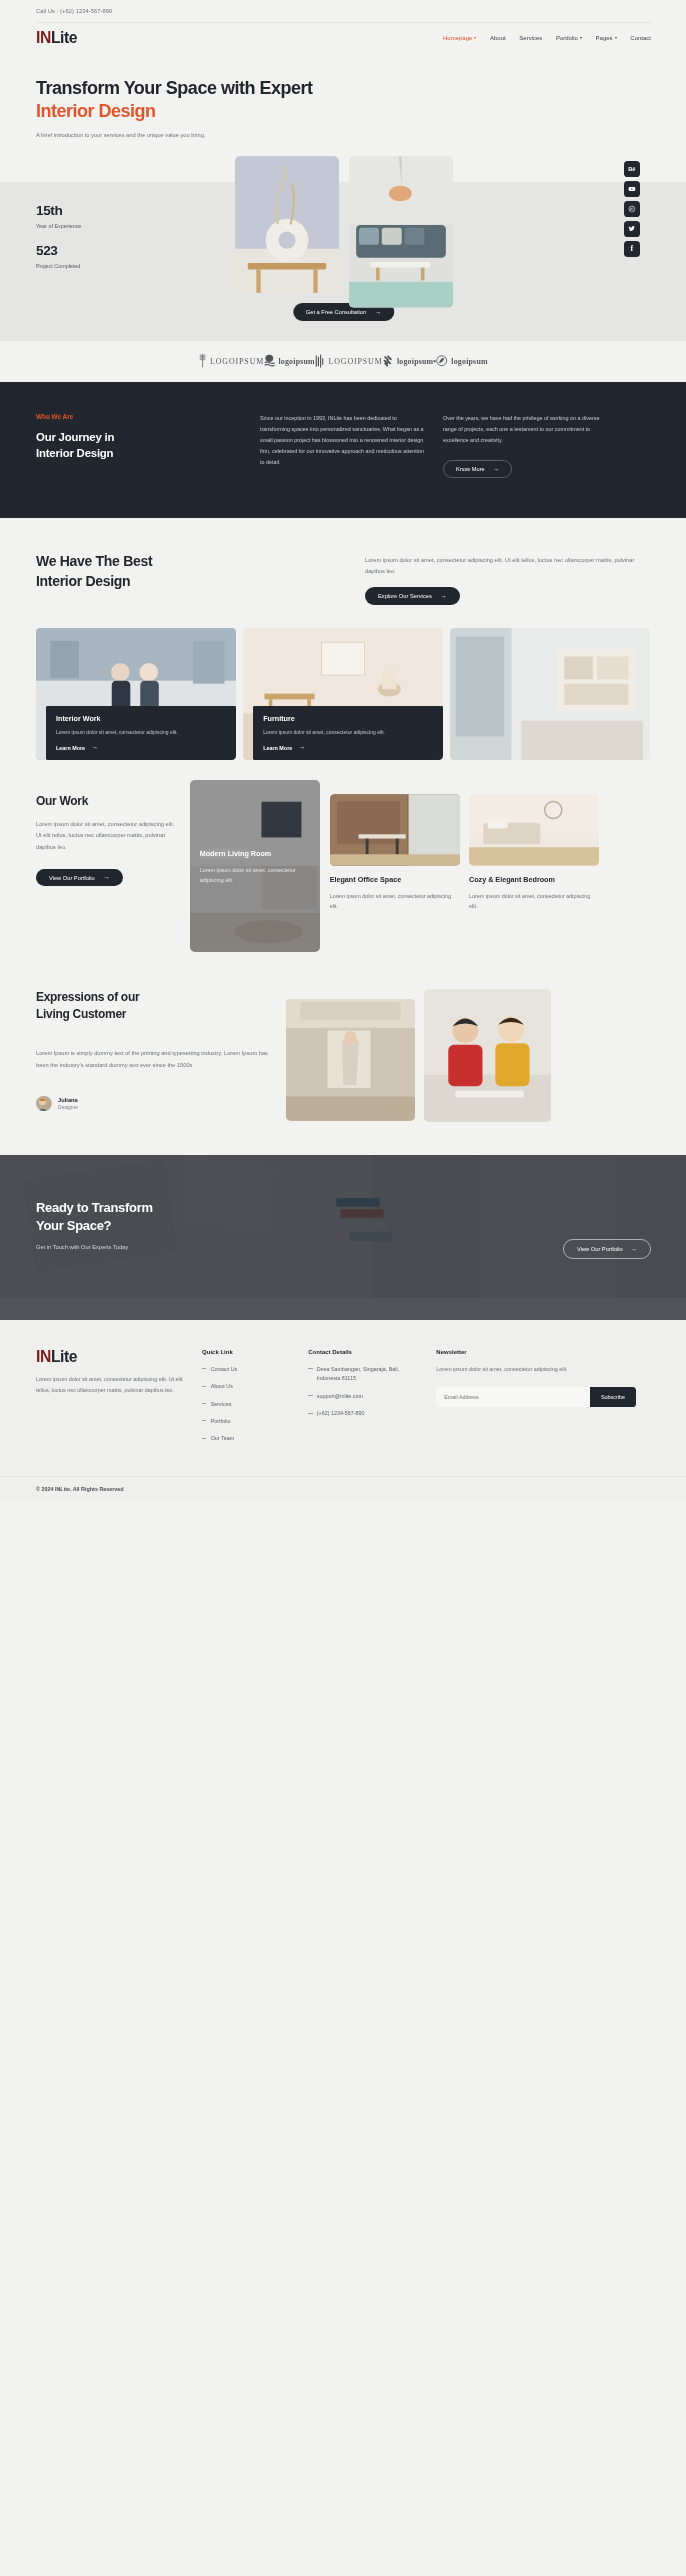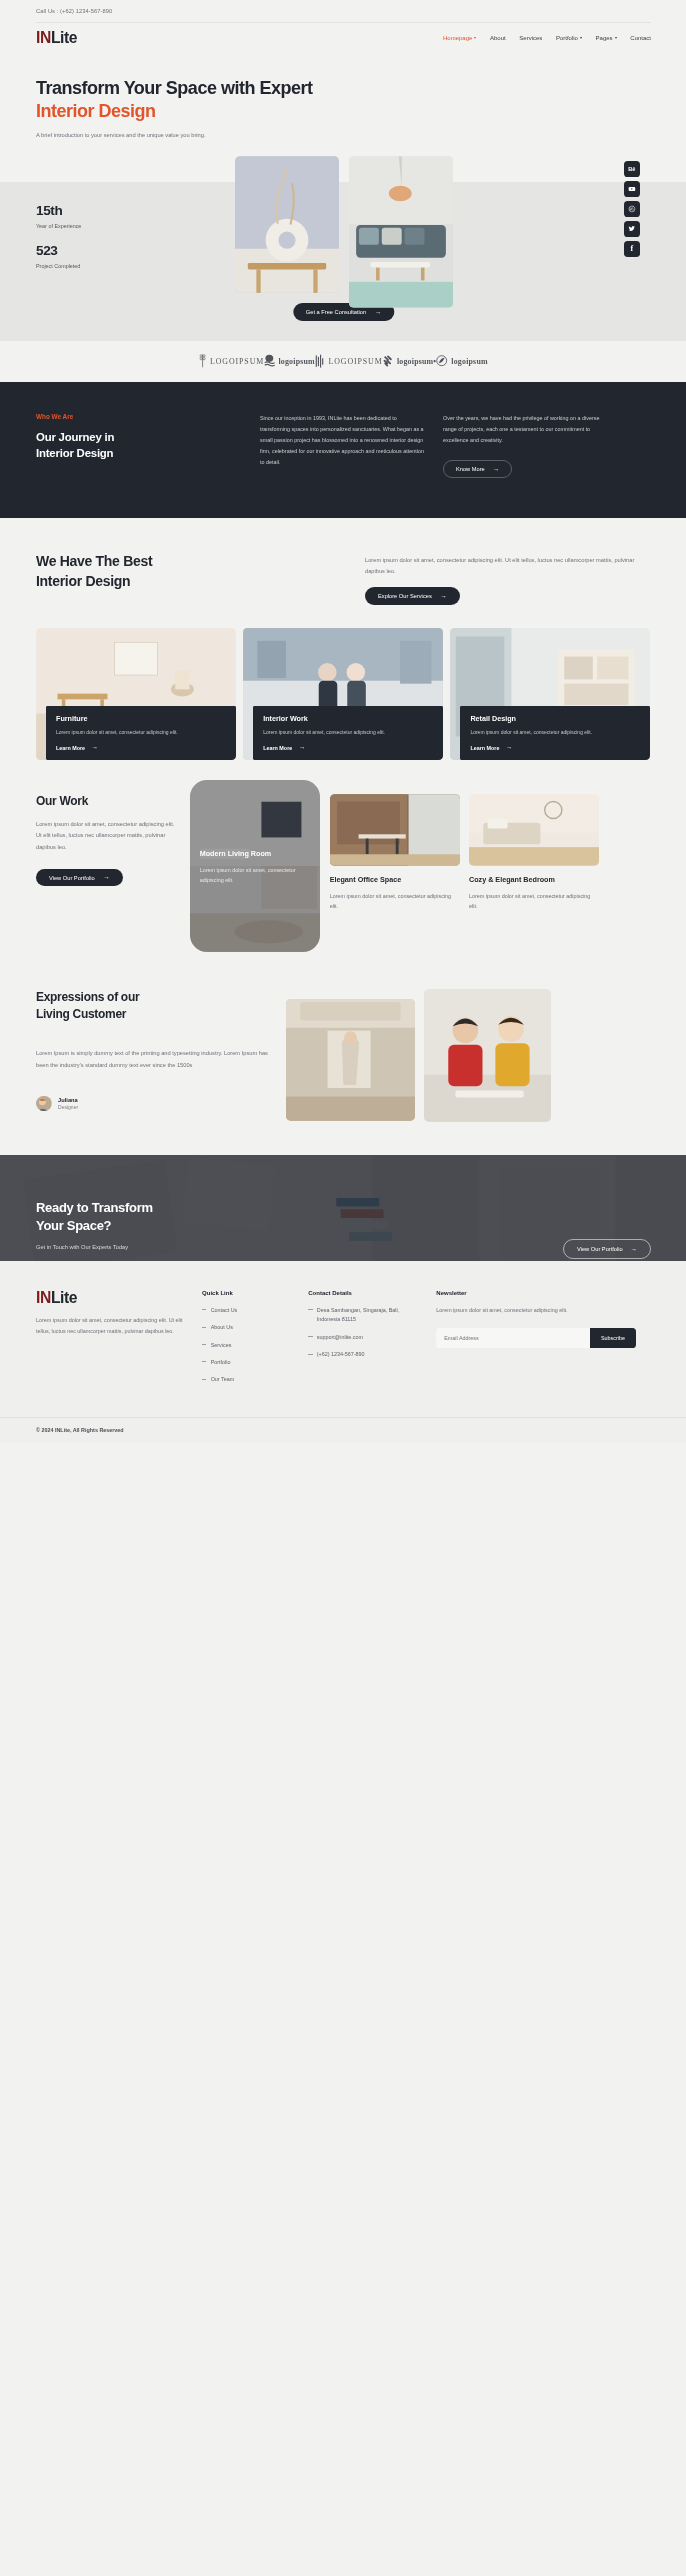--- a/index.html
+++ b/index.html
@@ -112,21 +112,21 @@
   .worklayout { display:flex; gap:11.4px; }
   .workleft { width:143px; }
   .workleft h2 { font-size:12px; font-weight:bold; letter-spacing:-0.3px; }
   .workleft p { font-size:5.7px; line-height:2.0; color:#6d7179; margin-top:10.7px; }
   .workleft .btnwrap { margin-top:15.7px; }
   .pcards { display:flex; gap:9.3px; }
   .pcard { width:130px; }
   .pcard .pimg { width:130px; height:72px; border-radius:5px; overflow:hidden; }
   .pcard h3 { font-size:7.2px; font-weight:bold; margin-top:8.6px; line-height:1.35; }
   .pcard p { font-size:5.4px; line-height:1.9; color:#6d7179; margin-top:6.4px; }
-  .pcard.feature { position:relative; border-radius:17px; overflow:hidden; height:172px; margin-top:-14.3px; }
+  .pcard.feature { position:relative; border-radius:5px; overflow:hidden; height:172px; margin-top:-14.3px; }
   .pcard.feature .pimg { width:130px; height:172px; border-radius:5px; position:absolute; inset:0; }
   .pcard.feature .pov { position:absolute; inset:0; background:rgba(40,44,52,.42); }
   .pcard.feature .ptext { position:absolute; left:9.3px; right:9.3px; top:69px; color:#fff; }
   .pcard.feature h3 { color:#fff; margin:0; }
   .pcard.feature p { color:#e6e7ea; }
 
   
   .testi { padding:37px 0 33px; }
   .testilayout { display:flex; gap:14.3px; }
   .testileft { width:236px; }
@@ -135,21 +135,21 @@
   .person { display:flex; align-items:center; gap:6.4px; margin-top:24px; }
   .avatar { width:15.7px; height:15.7px; border-radius:50%; overflow:hidden; }
   .pname { font-size:5.7px; font-weight:bold; }
   .prole { font-size:5px; color:#7a7e86; margin-top:1.4px; }
   .testiimgs { display:flex; gap:8.6px; }
   .tim { border-radius:5px; overflow:hidden; }
   .tim1 { width:129px; height:122px; margin-top:10px;}
   .tim2 { width:127px; height:133px; }
 
   
-  .ctaband { position:relative; height:106px; overflow:hidden; }
+  .ctaband { position:relative; height:165px; overflow:hidden; }
   .ctabg { position:absolute; inset:0; }
   .ctaov { position:absolute; inset:0; background:rgba(40,44,52,.80); }
   .ctacontent { position:relative; width:615px; margin:0 auto; padding-top:44px; display:flex; justify-content:space-between; }
   .ctacontent h2 { color:#fff; font-size:13px; line-height:1.42; font-weight:bold; letter-spacing:-0.3px; }
   .ctacontent .small { color:#d8dade; font-size:5.7px; margin-top:8.6px; }
   .ctabtn {
     margin-top:40px; border:0.7px solid rgba(255,255,255,.55); color:#fff; background:transparent; border-radius:29px;
     font-size:5.7px; padding:5.7px 13px; display:inline-flex; align-items:center; gap:7.9px; cursor:pointer;
     font-family:"Liberation Sans", sans-serif;
   }
@@ -401,84 +401,76 @@
               <span class="arrow">→</span>
             </button>
           </div>
         </div>
       </div>
 
       <div class="cards">
         <div class="card">
           <div class="cardimg">
             <svg width="200" height="132" viewBox="0 0 280 185">
-                <rect width="280" height="185" fill="#efe7dd"></rect>
-                <rect x="0" y="120" width="280" height="65" fill="#e2d7c7"></rect>
-                <rect x="110" y="20" width="60" height="46" fill="#f6f2ec" stroke="#d6cbbb"></rect>
-                <rect x="30" y="92" width="70" height="8" fill="#caa469"></rect>
-                <rect x="36" y="100" width="5" height="34" fill="#caa469"></rect>
-                <rect x="90" y="100" width="5" height="34" fill="#caa469"></rect>
-                <ellipse cx="205" cy="86" rx="16" ry="10" fill="#d9c7ad"></ellipse>
-                <rect x="195" y="60" width="20" height="26" fill="#efe4d2"></rect>
-              </svg>
-          </div>
-          <div class="cardbody">
-            <h3>Furniture</h3>
-            <p>Lorem ipsum dolor sit amet, consectetur adipiscing elit.</p>
-            <div class="learn">
-              <span>Learn More</span>
-              <span class="arrow">→</span>
-            </div>
-          </div>
-        </div>
-
-        <div class="card">
-          <div class="cardimg">
-            <svg width="200" height="132" viewBox="0 0 280 185">
                 <rect width="280" height="185" fill="#bfc9d2"></rect>
                 <rect x="0" y="0" width="280" height="74" fill="#a8b6c2"></rect>
                 <rect x="0" y="74" width="280" height="111" fill="#dfe3e6"></rect>
                 <circle cx="118" cy="62" r="13" fill="#e8d4c4"></circle>
                 <rect x="106" y="74" width="26" height="52" rx="6" fill="#2f3742"></rect>
                 <circle cx="158" cy="62" r="13" fill="#f0ded0"></circle>
                 <rect x="146" y="74" width="26" height="52" rx="6" fill="#44505c"></rect>
                 <rect x="20" y="18" width="40" height="52" fill="#93a3b0"></rect>
                 <rect x="220" y="18" width="44" height="60" fill="#9cacb8"></rect>
               </svg>
           </div>
           <div class="cardbody">
             <h3>Interior Work</h3>
+            <p>Lorem ipsum dolor sit amet, consectetur adipiscing elit.</p>
+            <div class="learn">
+              <span>Learn More</span>
+              <span class="arrow">→</span>
+            </div>
+          </div>
+        </div>
+
+        <div class="card">
+          <div class="cardimg">
+            <svg width="200" height="132" viewBox="0 0 280 185">
+                <rect width="280" height="185" fill="#efe7dd"></rect>
+                <rect x="0" y="120" width="280" height="65" fill="#e2d7c7"></rect>
+                <rect x="110" y="20" width="60" height="46" fill="#f6f2ec" stroke="#d6cbbb"></rect>
+                <rect x="30" y="92" width="70" height="8" fill="#caa469"></rect>
+                <rect x="36" y="100" width="5" height="34" fill="#caa469"></rect>
+                <rect x="90" y="100" width="5" height="34" fill="#caa469"></rect>
+                <ellipse cx="205" cy="86" rx="16" ry="10" fill="#d9c7ad"></ellipse>
+                <rect x="195" y="60" width="20" height="26" fill="#efe4d2"></rect>
+              </svg>
+          </div>
+          <div class="cardbody">
+            <h3>Furniture</h3>
             <p>Lorem ipsum dolor sit amet, consectetur adipiscing elit.</p>
             <div class="learn">
               <span>Learn More</span>
               <span class="arrow">→</span>
             </div>
           </div>
         </div>
 
         <div class="card">
           <div class="cardimg">
             <svg width="200" height="132" viewBox="0 0 280 185">
                 <rect width="280" height="185" fill="#e9eaea"></rect>
                 <rect x="0" y="0" width="86" height="185" fill="#cfd6d8"></rect>
                 <rect x="8" y="12" width="68" height="140" fill="#b8c4c8"></rect>
                 <rect x="150" y="30" width="110" height="86" fill="#f1ece4"></rect>
                 <rect x="160" y="40" width="40" height="32" fill="#ddd3c4"></rect>
                 <rect x="206" y="40" width="44" height="32" fill="#e7ded0"></rect>
                 <rect x="160" y="78" width="90" height="30" fill="#e2d8c9"></rect>
                 <rect x="100" y="130" width="170" height="55" fill="#ddd8d0"></rect>
               </svg>
-          </div>
-          <div class="cardbody">
-            <h3>Retail Design</h3>
-            <p>Lorem ipsum dolor sit amet, consectetur adipiscing elit.</p>
-            <div class="learn">
-              <span>Learn More</span>
-              <span class="arrow">→</span>
-            </div>
           </div>
         </div>
       </div>
     </div>
   </div>
 
   <div class="work">
     <div class="container">
       <div class="worklayout">
         <div class="workleft">

